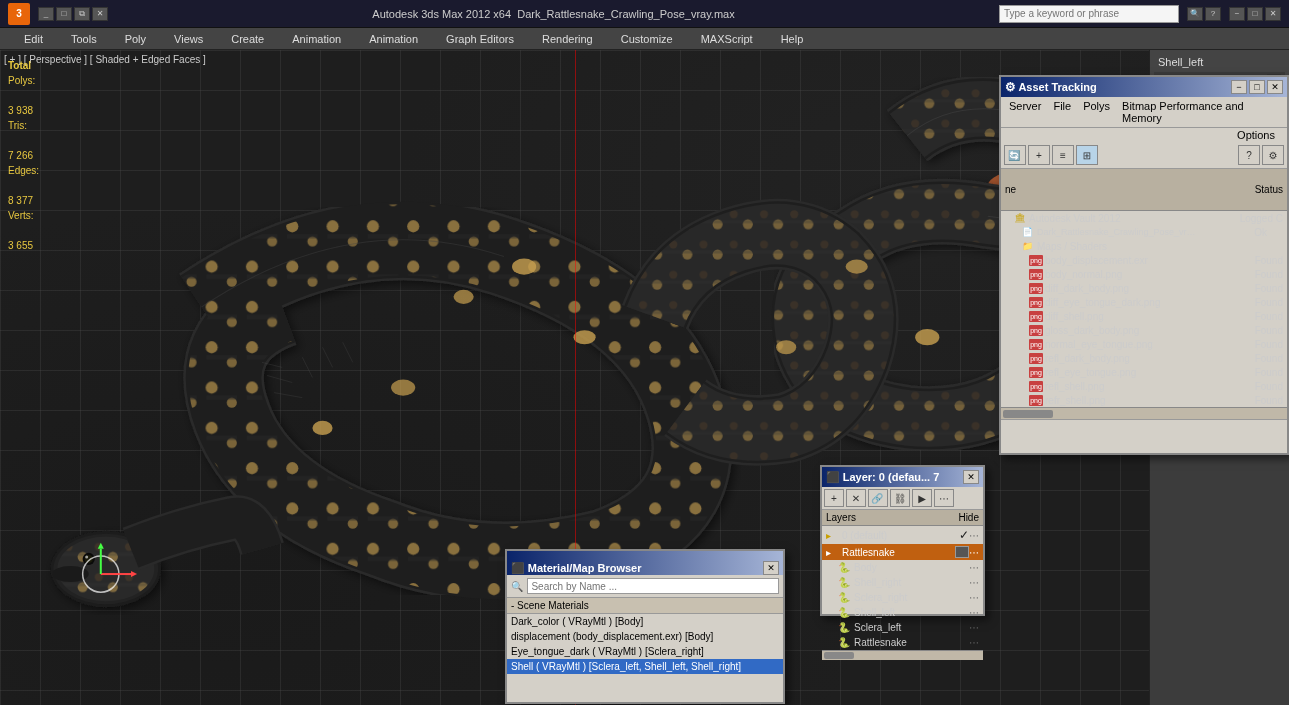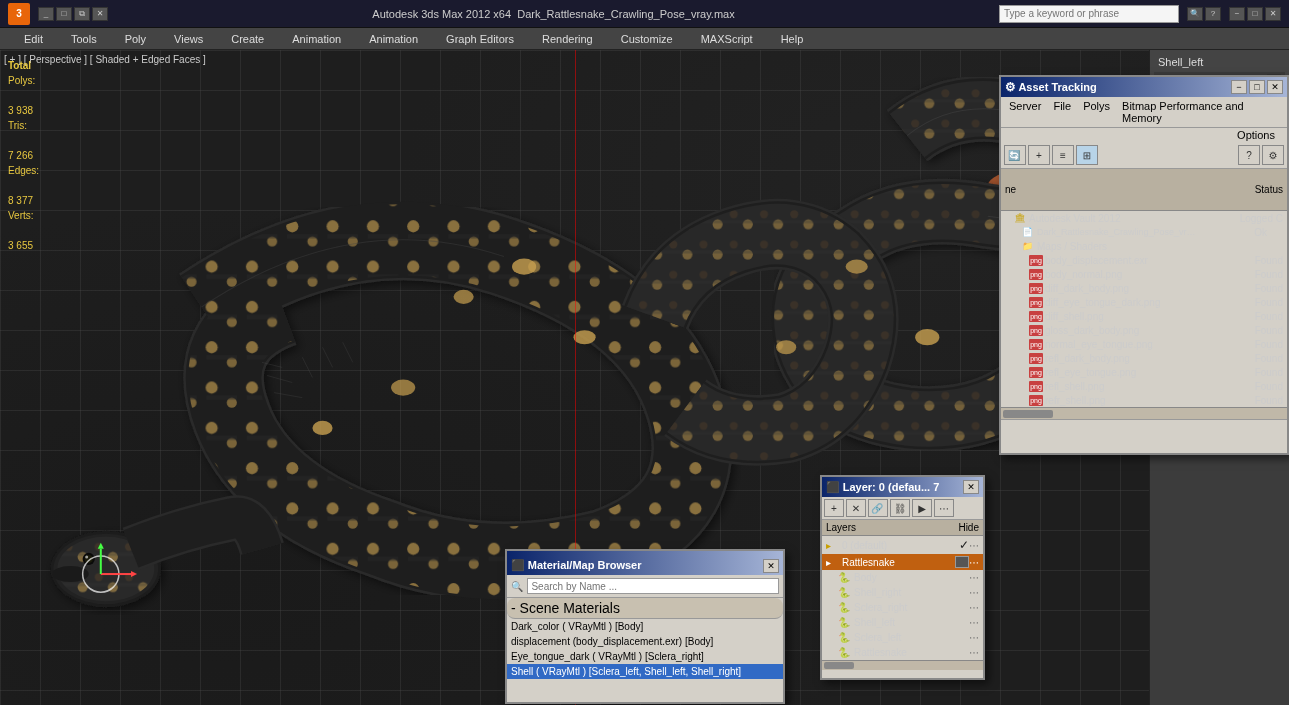--- a/index.html
+++ b/index.html
@@ -89,45 +89,45 @@
     .at-row-name { flex: 1; }
     .at-row-status { width: 70px; text-align: right; }
     .at-icon { width: 14px; height: 12px; margin-right: 2px; display: inline-flex; align-items: center; justify-content: center; font-size: 9px; }
     .icon-vault { color: #c8a000; }
     .icon-file { color: #6a9fd8; }
     .icon-folder { color: #c8a000; }
     .icon-map { background: #c84040; color: white; width: 14px; height: 11px; font-size: 7px; display: inline-flex; align-items: center; justify-content: center; border-radius: 1px; }
     #at-scrollbar { height: 12px; background: #c0b8a8; border-top: 1px solid #888; display: flex; align-items: center; padding: 0 2px; }
 
     
-    #layers-window { position: absolute; left: 820px; top: 465px; width: 165px; height: 205px; background: #d4d0c8; border: 2px solid #888; z-index: 100; box-shadow: 4px 4px 8px rgba(0,0,0,0.5); margin-top: 10px; }
+    #layers-window { position: absolute; left: 820px; top: 465px; width: 165px; height: 151px; background: #d4d0c8; border: 2px solid #888; z-index: 100; box-shadow: 4px 4px 8px rgba(0,0,0,0.5); }
     #lw-titlebar { background: linear-gradient(to right, #0a246a, #a6b5d7); height: 20px; display: flex; align-items: center; justify-content: space-between; padding: 0 4px; }
     #lw-title { color: white; font-size: 11px; font-weight: bold; }
     #lw-controls { display: flex; gap: 2px; }
     .lw-ctrl { width: 16px; height: 14px; background: #d4d0c8; border: 1px solid #888; display: flex; align-items: center; justify-content: center; font-size: 9px; color: #000; cursor: pointer; }
     #lw-toolbar { display: flex; gap: 2px; padding: 2px; background: #d4d0c8; border-bottom: 1px solid #999; }
     .lw-tool { width: 20px; height: 18px; background: #d4d0c8; border: 1px solid #888; display: flex; align-items: center; justify-content: center; font-size: 10px; color: #333; cursor: pointer; }
     #lw-header { display: flex; background: #b8b0a0; padding: 2px 4px; border-bottom: 1px solid #888; font-size: 10px; color: #000; justify-content: space-between; }
     #lw-table-body { overflow-y: auto; }
     .lw-row { display: flex; align-items: center; padding: 2px 4px; font-size: 10px; cursor: pointer; }
     .lw-row-name { flex: 1; }
     .lw-icon { width: 14px; margin-right: 2px; color: #c8a000; font-size: 10px; }
     .lw-dots { color: #666; font-size: 10px; }
     #lw-scrollbar { height: 10px; background: #c0b8a8; border-top: 1px solid #888; display: flex; align-items: center; padding: 0 2px; }
 
     
     #material-browser { position: absolute; left: 505px; top: 549px; width: 280px; height: 155px; background: #d4d0c8; border: 2px solid #888; z-index: 100; box-shadow: 4px 4px 8px rgba(0,0,0,0.5); }
-    #mb-titlebar { background: linear-gradient(to right, #0a246a, #a6b5d7); height: 24px; display: flex; align-items: flex-start; justify-content: space-between; padding: 8px 4px; }
+    #mb-titlebar { background: linear-gradient(to right, #0a246a, #a6b5d7); height: 24px; display: flex; align-items: flex-end; justify-content: space-between; padding: 0 4px; }
     #mb-title { color: white; font-size: 11px; font-weight: bold; }
     #mb-controls { display: flex; gap: 2px; }
     .mb-ctrl { width: 16px; height: 14px; background: #d4d0c8; border: 1px solid #888; display: flex; align-items: center; justify-content: center; font-size: 9px; color: #000; cursor: pointer; }
     #mb-search { display: flex; align-items: center; padding: 3px 4px; gap: 4px; background: #d4d0c8; border-bottom: 1px solid #999; }
     #mb-search-icon { font-size: 10px; color: #666; }
     #mb-search-input { flex: 1; height: 16px; border: 1px solid #999; background: white; padding: 0 3px; font-size: 10px; }
-    #mb-section-header { padding: 2px 4px; font-size: 14px; color: #000; background: #c8c0b0; border-bottom: 1px solid #999; border-radius: 8px; }
+    #mb-section-header { padding: 2px 4px; font-size: 10px; color: #000; background: #c8c0b0; border-bottom: 1px solid #999; }
     #mb-list { overflow-y: auto; }
     .mb-item { padding: 2px 4px; font-size: 10px; color: #000; cursor: pointer; }
     .mb-item.selected { background: #316ac5; color: white; }
 
     
     #vert-line { position: absolute; left: 50%; top: 0; bottom: 0; width: 1px; background: rgba(255,0,0,0.5); z-index: 5; }
   </style>
 </head>
 <body>
 

